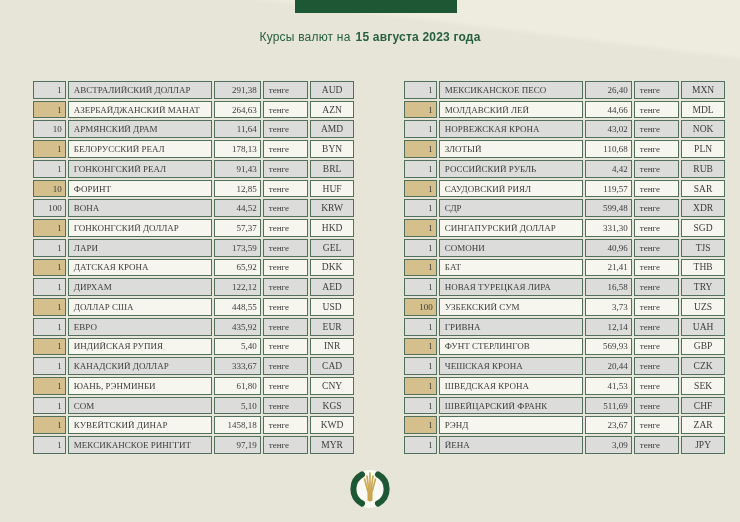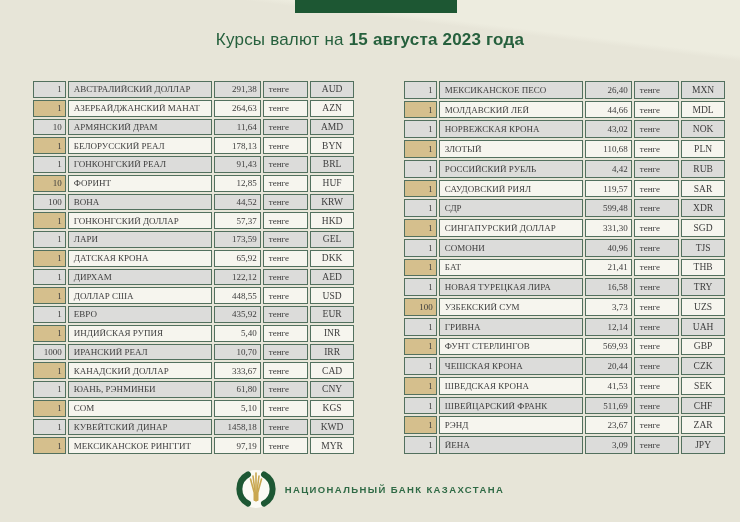--- a/index.html
+++ b/index.html
@@ -12,21 +12,21 @@
     content:"";position:absolute;inset:0;
     background:linear-gradient(187deg,#edecdf 0%,#edecdf 9%,#e7e5d8 10%,#e7e5d8 100%);
     pointer-events:none;
   }
   .top-bar{
     position:absolute;left:295px;top:0;width:162px;height:13px;
     background:#1d5733;
   }
   .title{
     position:absolute;top:30px;left:0;width:740px;
-    text-align:center;font-size:17px;color:#26603d;letter-spacing:.2px;
+    text-align:center;font-size:12px;color:#26603d;letter-spacing:.2px;
   }
   .title b{margin-left:5px;font-weight:bold;}
   .rates{
     position:absolute;top:79px;width:325px;height:377px;
     border-collapse:separate;border-spacing:2px;table-layout:fixed;
     background:transparent;
   }
   .rates.left{left:31px;}
   .rates.right{left:402px;}
   .rates td{
@@ -178,27 +178,20 @@
       </tr>
 
       <tr>
         <td class="qty">1</td>
         <td class="name">ИНДИЙСКАЯ РУПИЯ</td>
         <td class="val">5,40</td>
         <td class="unit">тенге</td>
         <td class="code">INR</td>
       </tr>
 
-      <tr>
-        <td class="qty">1000</td>
-        <td class="name">ИРАНСКИЙ РЕАЛ</td>
-        <td class="val">10,70</td>
-        <td class="unit">тенге</td>
-        <td class="code">IRR</td>
-      </tr>
 
       <tr>
         <td class="qty">1</td>
         <td class="name">КАНАДСКИЙ ДОЛЛАР</td>
         <td class="val">333,67</td>
         <td class="unit">тенге</td>
         <td class="code">CAD</td>
       </tr>
 
       <tr>
@@ -406,14 +399,13 @@
     <path d="M 28 5.5 A 16.5 16.5 0 0 1 28 34.5" stroke="#1d5733" stroke-width="6" fill="none" stroke-linecap="round"></path>
     <g stroke="#c9a750" stroke-width="1.6" fill="none" stroke-linecap="round">
       <path d="M20 32 L20 4"></path>
       <path d="M20 30 L14.5 10"></path>
       <path d="M20 30 L25.5 10"></path>
       <path d="M20 30 L17 7"></path>
       <path d="M20 30 L23 7"></path>
     </g>
     <rect x="17.5" y="24" width="5" height="8" rx="1" fill="#c9a750"></rect>
   </svg>
-  <span class="bank-name">НАЦИОНАЛЬНЫЙ БАНК КАЗАХСТАНА</span>
 </div>
 
 </body></html>

